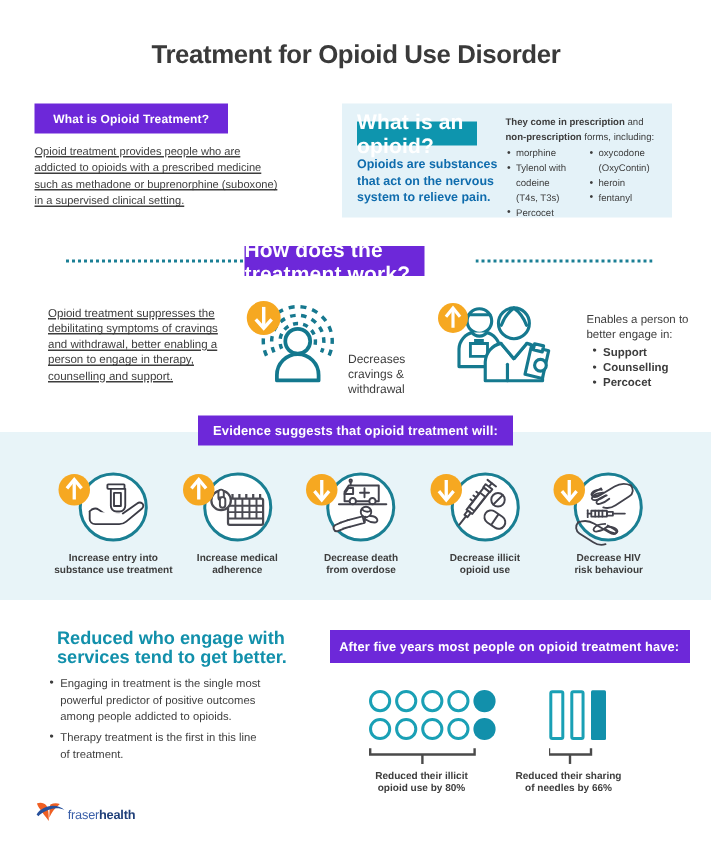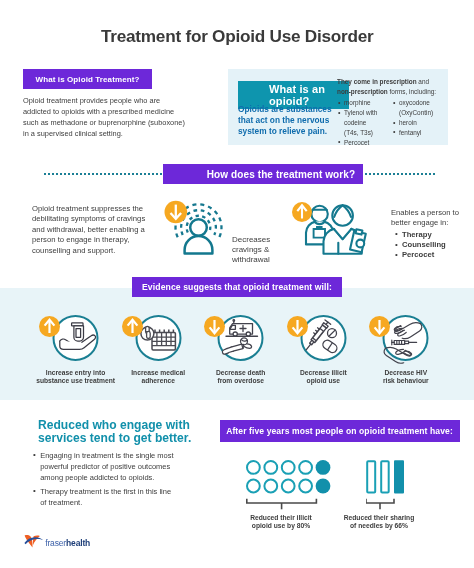--- a/index.html
+++ b/index.html
@@ -12,47 +12,47 @@
   #page-title{left:101px;top:26px;font-size:17.2px;font-weight:bold;color:#3a3a3a;
               letter-spacing:-0.25px;}
 
   
   .pill{display:flex;align-items:center;justify-content:center;color:#fff;font-weight:bold;
         letter-spacing:0.1px;}
   .pill-blue{background:#6d28d9;}
   .pill-teal{background:#0e95ae;}
 
   
-  .body-txt{color:#3d3d3d;font-size:7.4px;line-height:11.1px;}
+  .body-txt{color:#3d3d3d;font-size:7.4px;line-height:11.1px;text-decoration:underline;}
   .nw{white-space:nowrap;}
 
   
   .panel-light{background:#e4f2f8;}
   .band-light{background:#e8f4f8;}
 
   
   #s1-panel{left:228px;top:69px;width:220px;height:76px;}
   #s1-left-pill{left:23px;top:69px;width:129px;height:20px;font-size:8.0px;}
   #s1-left-body{left:23px;top:95px;width:166px;}
-  #s1-right-pill{left:238px;top:81px;width:80px;height:28px;font-size:11px;padding-left:31px;}
+  #s1-right-pill{left:238px;top:81px;width:80px;height:16px;font-size:14px;}
   #s1-right-body{left:238px;top:104px;width:110px;color:#0f6cad;font-size:8.3px;
                  line-height:11.2px;font-weight:bold;}
   #s1-list-intro{left:337px;top:77px;width:112px;color:#3d3d3d;font-size:6.4px;line-height:9.9px;}
   .oplist{margin:0;padding:0;list-style:none;color:#3d3d3d;font-size:6.4px;line-height:9.9px;}
   .oplist li{position:relative;padding-left:6px;margin-bottom:0;}
   .oplist li:before{content:"\2022";position:absolute;left:0;top:-0.3px;font-size:7px;}
   #s1-col1{left:338px;top:98px;width:54px;}
   #s1-col2{left:393px;top:98px;width:56px;}
 
   
   .dots{height:2px;background-image:linear-gradient(to right,#1b7f95 0 2px,transparent 2px 4px);
         background-size:4px 2px;background-repeat:repeat-x;}
   #s2-dots-left{left:44px;top:173px;width:118px;}
   #s2-dots-right{left:317px;top:173px;width:118px;}
-  #s2-pill{left:163px;top:164px;width:164px;height:20px;font-size:10px;padding-left:36px;}
+  #s2-pill{left:163px;top:164px;width:120px;height:20px;font-size:14px;}
   #s2-body{left:32px;top:204px;width:118px;font-size:7.7px;line-height:10.4px;}
   #s2-icon1{left:163.8px;top:194.3px;}
   #s2-label1{left:232px;top:235px;width:46px;color:#3d3d3d;font-size:8.0px;line-height:10.2px;}
   #s2-icon2{left:292px;top:201.5px;}
   #s2-label2{left:391px;top:208px;width:76px;color:#3d3d3d;font-size:7.65px;line-height:10.3px;}
   .s2list{margin:1px 0 0 4px;padding:0;list-style:none;font-weight:bold;line-height:10.3px;}
   .s2list li{position:relative;padding-left:7px;}
   .s2list li:before{content:"\2022";position:absolute;left:0;top:-0.4px;font-size:8px;font-weight:normal;}
 
   
@@ -188,21 +188,21 @@
       <circle cx="10" cy="10" r="10" fill="#f6a821"></circle>
       <g stroke="#ffffff" stroke-width="2.1" fill="none" stroke-linecap="butt" stroke-linejoin="miter">
         <path d="M10 16.5 L10 3.8"></path>
         <path d="M5.3 9.2 L10 3.3 L14.7 9.2"></path>
       </g>
     </svg>
   </div>
   <div class="abs" id="s2-label2">
     <div>Enables a person to better engage in:</div>
     <ul class="s2list">
-      <li>Therapy</li>
+      <li>Support</li>
       <li>Counselling</li>
       <li>Percocet</li>
     </ul>
   </div>
 
   <div class="abs band-light" id="s3-band"></div>
   <div class="abs pill pill-blue" id="s3-pill">
     <span>Evidence suggests that opioid treatment will:</span>
   </div>
 

